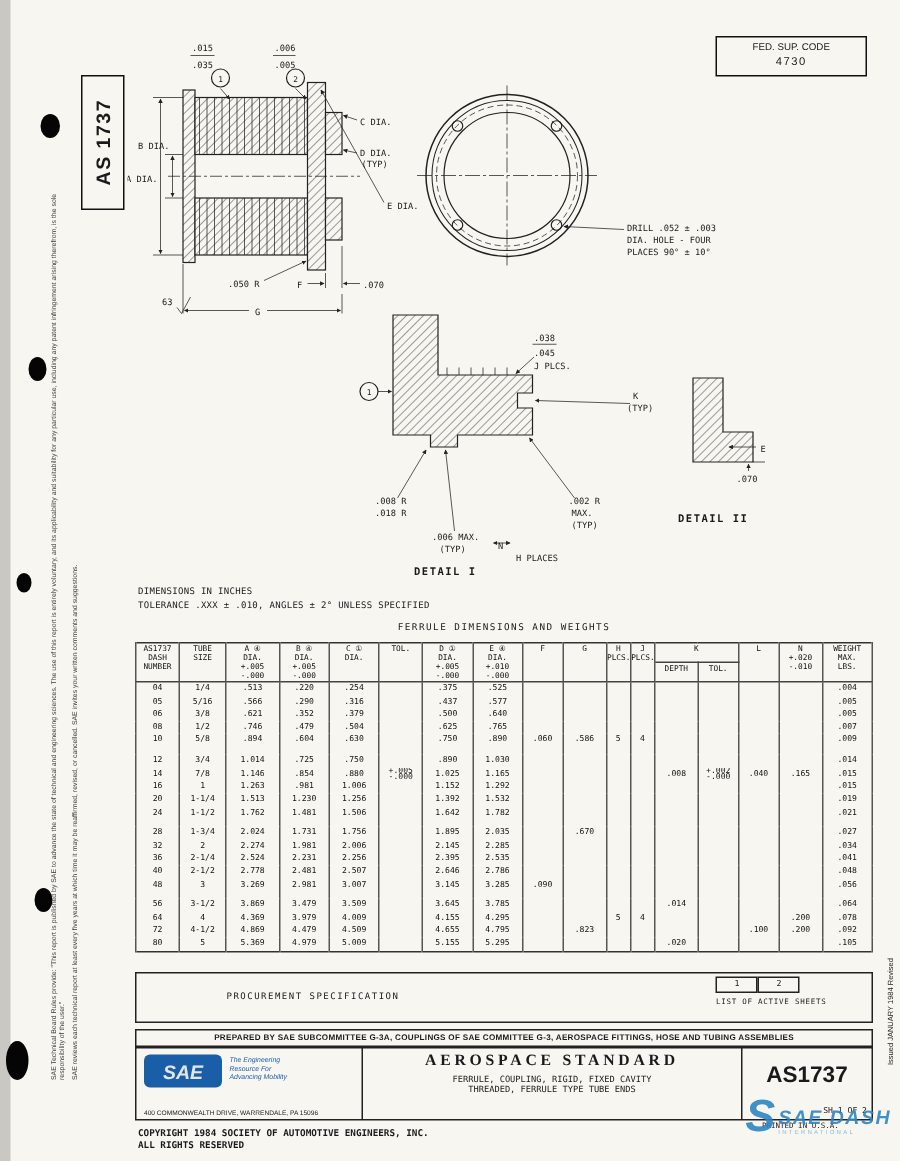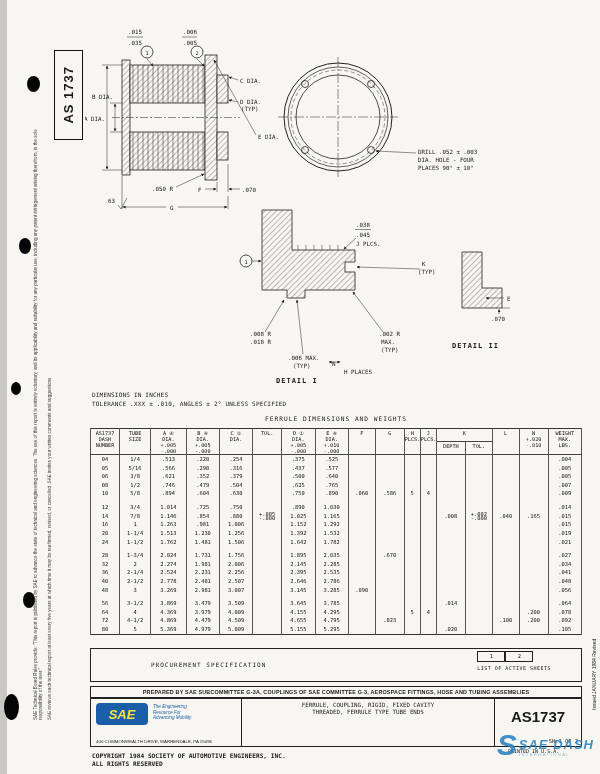--- a/index.html
+++ b/index.html
@@ -40,21 +40,21 @@
   .proc-label{position:absolute;left:60px;top:12px;font:6px "DejaVu Sans Mono",monospace;letter-spacing:1px;}
   .active-sheets{position:absolute;right:30px;top:2px;text-align:center;}
   .sheet-cells{display:flex;gap:0;}
   .sheet-cell{display:inline-block;width:26px;height:9px;border:.8px solid #222;font:5.5px "DejaVu Sans Mono",monospace;line-height:9px;}
   .sheets-label{font:5px "DejaVu Sans Mono",monospace;margin-top:3px;letter-spacing:.5px;}
   .prepared{position:absolute;left:90px;top:686px;width:490px;height:11px;border:1px solid #222;
             font:5.4px "Liberation Sans",sans-serif;font-weight:bold;text-align:center;line-height:11px;letter-spacing:.2px;}
   .footer{position:absolute;left:90px;top:697px;width:490px;height:48px;border:1.2px solid #222;display:flex;}
   .f-col1{width:150px;border-right:1px solid #222;position:relative;}
   .sae-logo{position:absolute;left:5px;top:5px;width:52px;height:22px;background:#1a5ea8;border-radius:4px;
-            color:#fde047;font-weight:bold;font-style:italic;font-size:13px;display:flex;align-items:center;justify-content:center;}
+            color:#e5e5e5;font-weight:bold;font-style:italic;font-size:13px;display:flex;align-items:center;justify-content:center;}
   .tagline{position:absolute;left:62px;top:6px;font-size:4.6px;line-height:5.6px;color:#1a5ea8;font-style:italic;}
   .address{position:absolute;left:5px;bottom:2px;font-size:4.4px;color:#222;}
   .f-col2{width:252px;border-right:1px solid #222;text-align:center;}
   .std-type{font-weight:bold;font-size:10.5px;letter-spacing:2.5px;margin-top:4px;font-family:"Liberation Serif",serif;}
   .std-title{font:5.8px "DejaVu Sans Mono",monospace;margin-top:4px;line-height:7px;}
   .f-col3{flex:1;position:relative;text-align:center;}
   .doc-num{font-weight:bold;font-size:15px;margin-top:10px;font-family:"Liberation Sans",sans-serif;}
   .sheet-of{position:absolute;right:3px;bottom:2px;font-size:5.4px;font-family:"DejaVu Sans Mono",monospace;}
   .printed-in{position:absolute;left:508px;top:748px;font-size:5px;font-family:"DejaVu Sans Mono",monospace;}
   .copyright{position:absolute;left:92px;top:752px;font:6.2px "DejaVu Sans Mono",monospace;font-weight:bold;line-height:8px;}
@@ -78,20 +78,24 @@
 
   <div class="as-box">
     <span class="vert">AS 1737</span>
   </div>
 
   <div class="legal">
     <span>SAE Technical Board Rules provide: "This report is published by SAE to advance the state of technical and engineering sciences. The use of this report is entirely voluntary, and its applicability and suitability for any particular use, including any patent infringement arising therefrom, is the sole responsibility of the user."</span>
     <span>SAE reviews each technical report at least every five years at which time it may be reaffirmed, revised, or cancelled. SAE invites your written comments and suggestions.</span>
   </div>
 
+  <div class="fed-box">
+    <div class="l1">FED. SUP. CODE</div>
+    <div class="l2">4730</div>
+  </div>
 
   <svg class="drawing" viewBox="85 20 500 390" width="500" height="390">
     <defs>
       <pattern id="hatch" width="4" height="4" patternUnits="userSpaceOnUse" patternTransform="rotate(45)">
         <rect width="4" height="4" fill="#f7f6f1"></rect>
         <line x1="0" y1="0" x2="0" y2="4" stroke="#444" stroke-width="0.7"></line>
       </pattern>
       <marker id="arr" viewBox="0 0 8 8" refX="7" refY="4" markerWidth="6" markerHeight="6" orient="auto-start-reverse">
         <path d="M0,0 L8,4 L0,8 z" fill="#222"></path>
       </marker>
@@ -730,20 +734,21 @@
     <div class="f-col1">
       <div class="sae-logo">SAE</div>
       <div class="tagline">
         <div>The Engineering</div>
         <div>Resource For</div>
         <div>Advancing Mobility</div>
       </div>
       <div class="address">400 COMMONWEALTH DRIVE, WARRENDALE, PA 15096</div>
     </div>
     <div class="f-col2">
+      <div class="std-type">AEROSPACE  STANDARD</div>
       <div class="std-title">
         <div>FERRULE, COUPLING, RIGID, FIXED CAVITY</div>
         <div>THREADED, FERRULE TYPE TUBE ENDS</div>
       </div>
     </div>
     <div class="f-col3">
       <div class="doc-num">AS1737</div>
       <div class="sheet-of">SH 1 OF 2</div>
     </div>
   </div>

